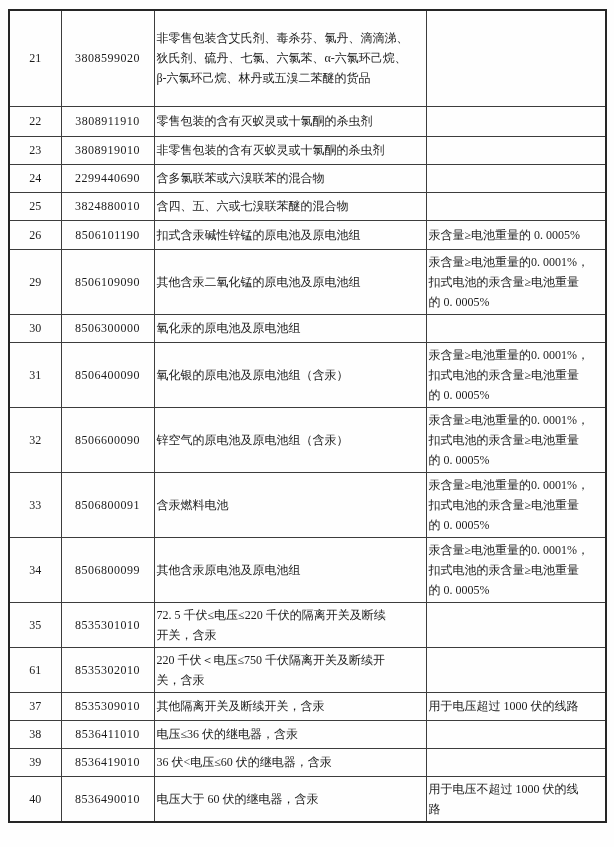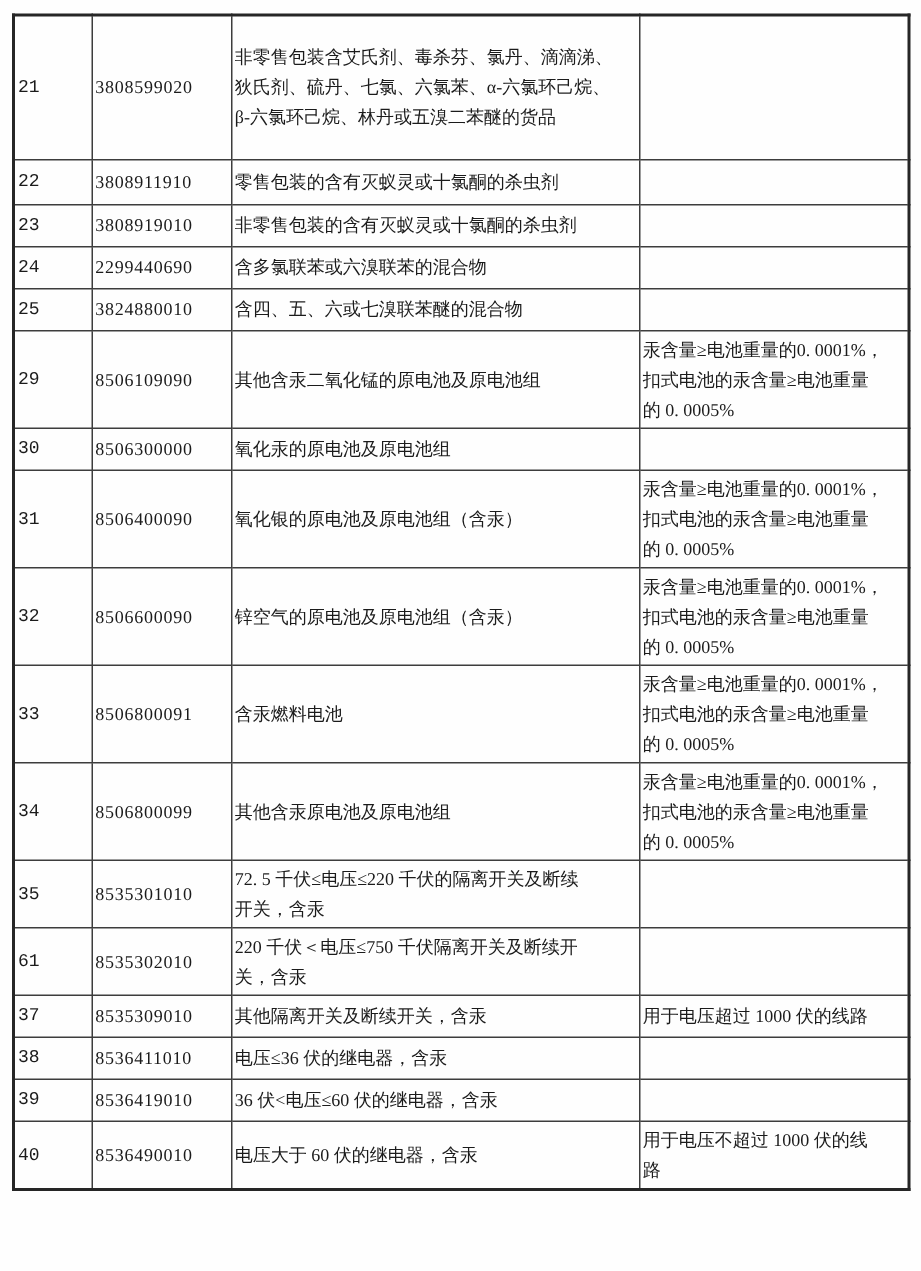--- a/index.html
+++ b/index.html
@@ -25,24 +25,24 @@
   }
   table.goods td {
     border: 1px solid #3d3d3d;
     font-size: 12px;
     line-height: 20px;
     vertical-align: middle;
     padding: 2px 2px;
     overflow: hidden;
   }
   td.c-num {
-    text-align: left;
-    font-family: Liberation Mono, monospace;
+    text-align: center;
   }
   td.c-code {
+    text-align: center;
     letter-spacing: 0.5px;
   }
   td.c-desc {
     text-align: left;
     padding-left: 7px;
     padding-right: 2px;
     white-space: pre-wrap;
   }
   td.c-note {
     text-align: left;
@@ -87,20 +87,26 @@
     <td class="c-num">24</td>
     <td class="c-code">2299440690</td>
     <td class="c-desc">含多氯联苯或六溴联苯的混合物</td>
     <td class="c-note"></td>
   </tr>
         <tr style="height: 28px;">
     <td class="c-num">25</td>
     <td class="c-code">3824880010</td>
     <td class="c-desc">含四、五、六或七溴联苯醚的混合物</td>
     <td class="c-note"></td>
+  </tr>
+        <tr style="height: 29px;">
+    <td class="c-num">26</td>
+    <td class="c-code">8506101190</td>
+    <td class="c-desc">扣式含汞碱性锌锰的原电池及原电池组</td>
+    <td class="c-note">汞含量≥电池重量的 0. 0005%</td>
   </tr>
         <tr style="height: 58px;">
     <td class="c-num">29</td>
     <td class="c-code">8506109090</td>
     <td class="c-desc">其他含汞二氧化锰的原电池及原电池组</td>
     <td class="c-note">汞含量≥电池重量的0. 0001%，
 扣式电池的汞含量≥电池重量
 的 0. 0005%</td>
   </tr>
         <tr style="height: 28px;">

